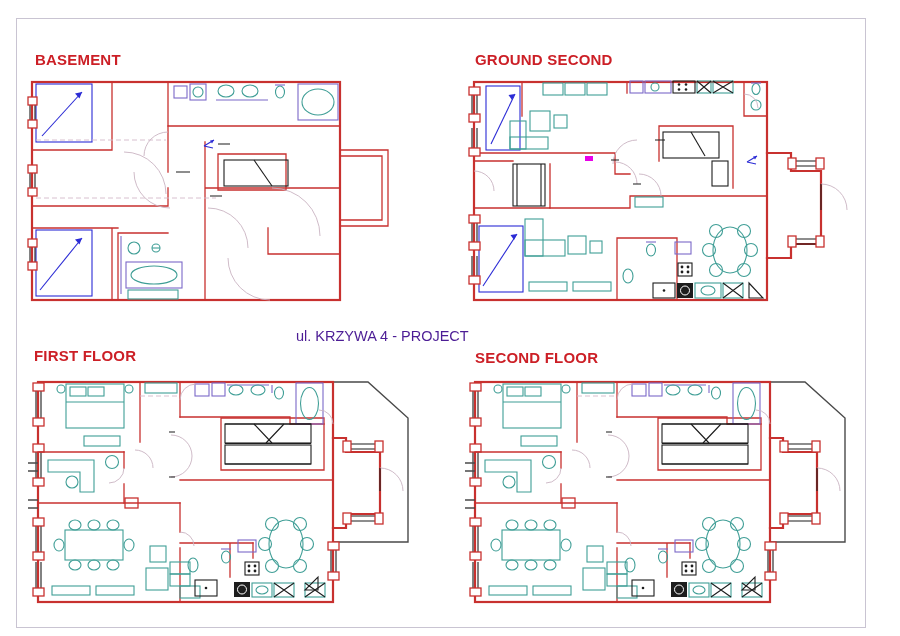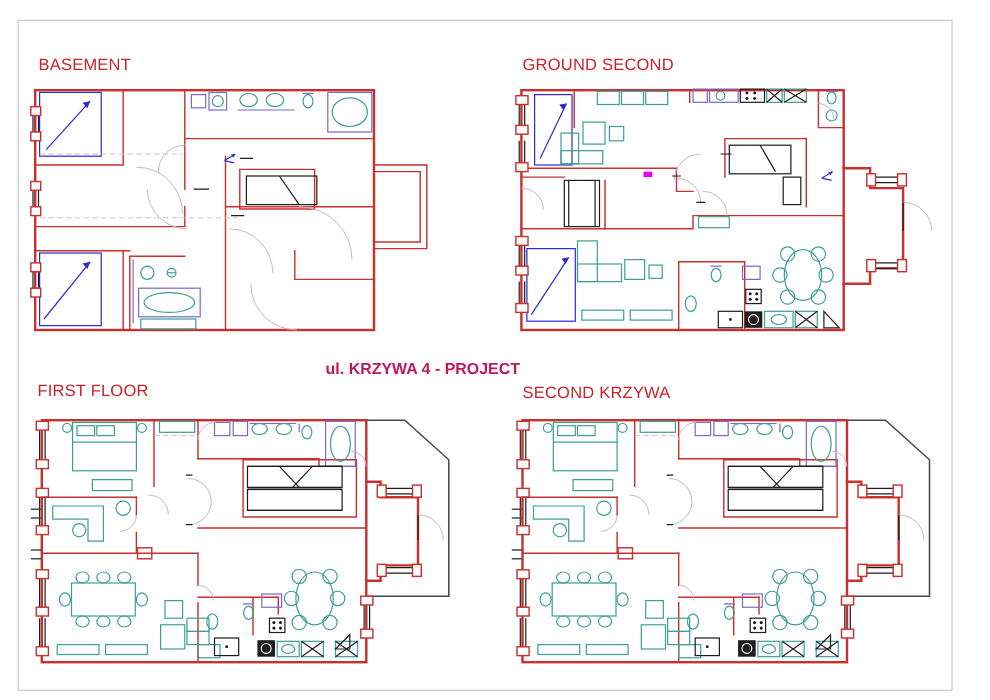--- a/index.html
+++ b/index.html
@@ -1,22 +1,22 @@
 <!DOCTYPE html>
 <html><head>
 <meta charset="utf-8">
 <style>
   html,body{margin:0;padding:0}
   body{
     width:900px;height:636px;background:#ffffff;position:relative;overflow:hidden;
     font-family:"Liberation Sans",sans-serif;
   }
   .frame{position:absolute;left:16px;top:18px;width:848px;height:608px;border:1px solid #c9c4d2}
-  .plabel{position:absolute;color:#cc1f26;font-weight:normal;font-size:15px;letter-spacing:.2px;white-space:nowrap}
-  .ptitle{position:absolute;color:#be185d;font-weight:bold;font-size:14.5px;white-space:nowrap}
+  .plabel{position:absolute;color:#cc1f26;font-weight:bold;font-size:15px;letter-spacing:.2px;white-space:nowrap}
+  .ptitle{position:absolute;color:#4c1d95;font-weight:normal;font-size:14.5px;white-space:nowrap}
   svg.plan{position:absolute;overflow:visible}
   
   .w {stroke:#c8312f;fill:none;stroke-width:2.2;stroke-linecap:square}
   .w1{stroke:#c8312f;fill:none;stroke-width:1.3;stroke-linecap:square}
   .wf{fill:#ffffff;stroke:#c8312f;stroke-width:1.3}
   .f {stroke:#3f9e96;fill:none;stroke-width:1.1}
   .b {stroke:#2b2bd5;fill:none;stroke-width:1.1}
   .bf{fill:#2b2bd5;stroke:none}
   .k {stroke:#1d1d1d;fill:none;stroke-width:1.1}
   .kf{fill:#1d1d1d;stroke:none}
@@ -427,13 +427,13 @@
 </svg>
 
 <svg class="plan" id="second" style="left:465px;top:372px" width="400" height="256" viewBox="0 0 400 256">
   <use href="#plan-upper"></use>
 </svg>
 
 <div class="plabel" style="left:35px;top:51px">BASEMENT</div>
 <div class="plabel" style="left:475px;top:51px">GROUND SECOND</div>
 <div class="ptitle" style="left:296px;top:328px">ul. KRZYWA 4 - PROJECT</div>
 <div class="plabel" style="left:34px;top:347px">FIRST FLOOR</div>
-<div class="plabel" style="left:475px;top:349px">SECOND KRZYWA</div>
+<div class="plabel" style="left:475px;top:349px">SECOND FLOOR</div>
 
 </body></html>

